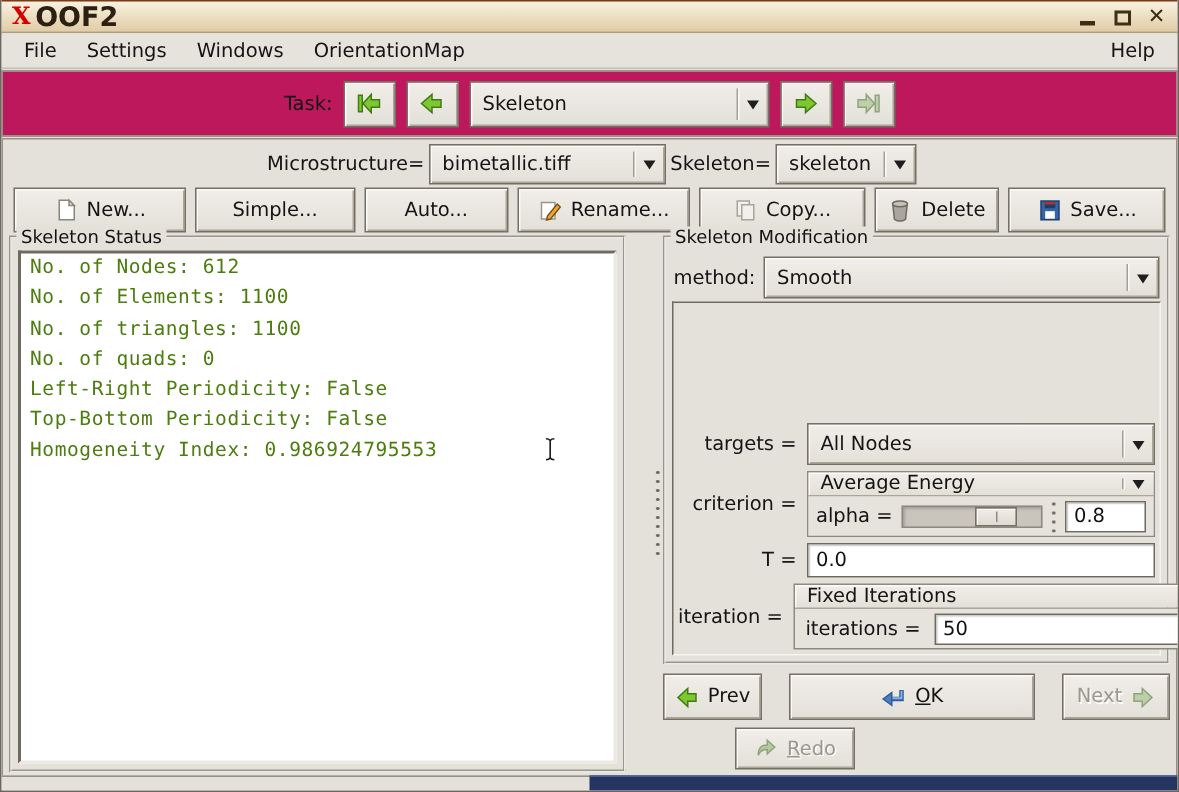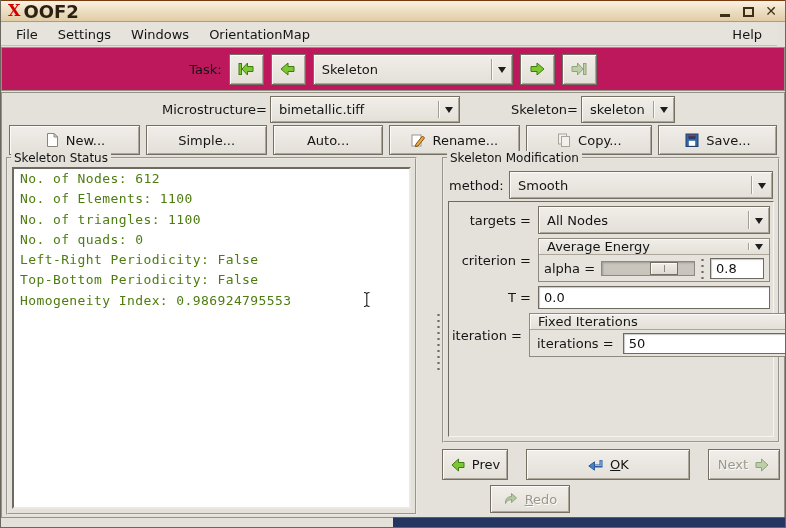--- a/index.html
+++ b/index.html
@@ -19,21 +19,21 @@
   }
   .x-logo { color:#D40000; font-weight:bold; font-size:16px; line-height:1; font-family:"DejaVu Serif",serif; }
   .title-text { font-weight:bold; font-size:18px; color:#2B2011; margin-left:3px; }
   .win-controls { margin-left:auto; display:flex; align-items:center; gap:9px; }
   .win-btn { width:14px; height:13px; display:flex; align-items:flex-end; justify-content:center; color:#3D2E16; }
   .glyph-min { width:10px; height:3px; background:#3D2E16; margin-bottom:1px; }
   .glyph-max { width:11px; height:10px; border:2px solid #3D2E16; margin-bottom:1px; }
   .glyph-close { font-weight:bold; font-size:14px; line-height:13px; }
   
   .menubar {
-    position:absolute; top:23px; left:0; right:8px; height:23px; background:#E6E3DD;
+    position:absolute; top:23px; left:0; right:0; height:23px; background:#E6E3DD;
     border-bottom:1px solid #C4C0B8; display:flex; align-items:center; padding:10px 5px;
   }
   .menu-item { padding:3px 10px; }
   .menu-help { margin-left:auto; padding:3px 10px; }
   
   .raised {
     background:linear-gradient(#F1EEE9,#E3E0D9);
     border:1px solid #756F64;
     box-shadow:inset 1px 1px 0 #FBFAF7, inset -1px -1px 0 #ABA699;
   }
@@ -56,22 +56,22 @@
   
   .task-toolbar {
     position:absolute; top:47px; left:0; right:0; height:44px; background:#be185d;
     border:1px solid #969186; display:flex; align-items:center; justify-content:center; gap:7px;
   }
   .tool-btn { width:35px; height:31px; }
   .task-combo { width:200px; height:31px; }
   
   .main-panel { position:absolute; top:92px; left:0; right:0; height:426px; background:#E4E1DB; border:1px solid #969186; }
   .context-row { margin-top:2px; height:28px; display:flex; justify-content:center; align-items:center; }
-  .ctx-label { padding:0 3px;margin-left:48px; }
-  .combo-micro { width:190px; height:27px; }
+  .ctx-label { padding:0 3px; }
+  .combo-micro { width:158px; height:27px; }
   .combo-skel { width:94px; height:27px; }
   .actions-row { margin:2px 7px 0 7px; height:30px; display:flex; gap:6px; }
   .actions-row .btn { height:30px; }
   .w-new{flex:1.08;} .w-simple{flex:1.0;} .w-auto{flex:0.9;} .w-rename{flex:1.08;} .w-copy{flex:1.04;} .w-del{flex:0.78;} .w-save{flex:0.98;}
   
   .panels-row { margin:2px 4px 0 4px; height:358px; display:flex; }
   .status-frame { width:414px; position:relative; }
   .status-inner {
     position:absolute; top:8px; left:4px; right:4px; bottom:4px; background:#FFF;
     border:2px solid; border-color:#6E6A61 #ECE9E3 #ECE9E3 #6E6A61;
@@ -82,21 +82,21 @@
   .panel-spacer { width:25px; position:relative; }
   .paned-grip { position:absolute; right:1px; top:155px; width:5px; height:62px; }
   .mod-col { width:338px; display:flex; flex-direction:column; }
   .mod-frame { height:286px; display:flex; flex-direction:column; padding:11px 4px 4px 4px; }
   .method-row { display:flex; align-items:center; height:28px; margin:1px 1px 0 1px; }
   .method-label { width:60px; }
   .method-row .combo { flex:1; height:28px; }
   .mod-body {
     flex:1; margin-top:2px; padding:3px;
     border:1px solid; border-color:#6E6A61 #F6F4F0 #F6F4F0 #6E6A61; background:#E4E1DB;
-    display:flex; flex-direction:column;
+    display:flex; flex-direction:column;justify-content:flex-end;
   }
   .mod-row { display:flex; margin-top:4px; }
   .mod-row:first-child { margin-top:1px; }
   .row-label { width:86px; text-align:right; padding-right:7px; align-self:center; white-space:nowrap; }
   .mod-row .combo { flex:1; height:28px; }
   .group { flex:1; border:1px solid #8F8A80; display:flex; flex-direction:column; }
   .group .combo { height:27px; border:none; border-bottom:1px solid #ABA699;
     box-shadow:inset 1px 1px 0 #FBFAF7; }
   .subrow { display:flex; align-items:center; gap:5px; padding:2px 5px; height:26px; background:#E6E3DD; }
   .alpha-label { width:52px; white-space:nowrap; }
@@ -236,20 +236,29 @@
       <span>Rename...</span>
     </div>
     <div class="raised btn w-copy">
       <span class="icon">
         <svg width="16" height="16" viewBox="0 0 16 16">
             <rect x="2.5" y="2" width="8" height="10" fill="#F2F0EC" stroke="#A8A49A"></rect>
             <rect x="5.5" y="4.5" width="8" height="10" fill="#F2F0EC" stroke="#A8A49A"></rect>
           </svg>
       </span>
       <span>Copy...</span>
+    </div>
+    <div class="raised btn w-del">
+      <span class="icon">
+        <svg width="16" height="16" viewBox="0 0 16 16">
+            <path d="M3.2 4.5 L4.3 14.2 C6.5 15.6 9.5 15.6 11.7 14.2 L12.8 4.5 Z" fill="#ABA69D" stroke="#6E6A61"></path>
+            <ellipse cx="8" cy="3.9" rx="5" ry="1.9" fill="#C5C1B9" stroke="#6E6A61"></ellipse>
+          </svg>
+      </span>
+      <span>Delete</span>
     </div>
     <div class="raised btn w-save">
       <span class="icon">
         <svg width="16" height="16" viewBox="0 0 16 16">
             <rect x="2" y="2" width="12" height="12.5" fill="#3465A4" stroke="#20406E"></rect>
             <rect x="4.5" y="2.8" width="7" height="4" fill="#1F3C66"></rect>
             <rect x="4.5" y="2.8" width="7" height="1.5" fill="#C03028"></rect>
             <rect x="4.8" y="8.8" width="6.4" height="5" fill="#FFF"></rect>
           </svg>
       </span>

